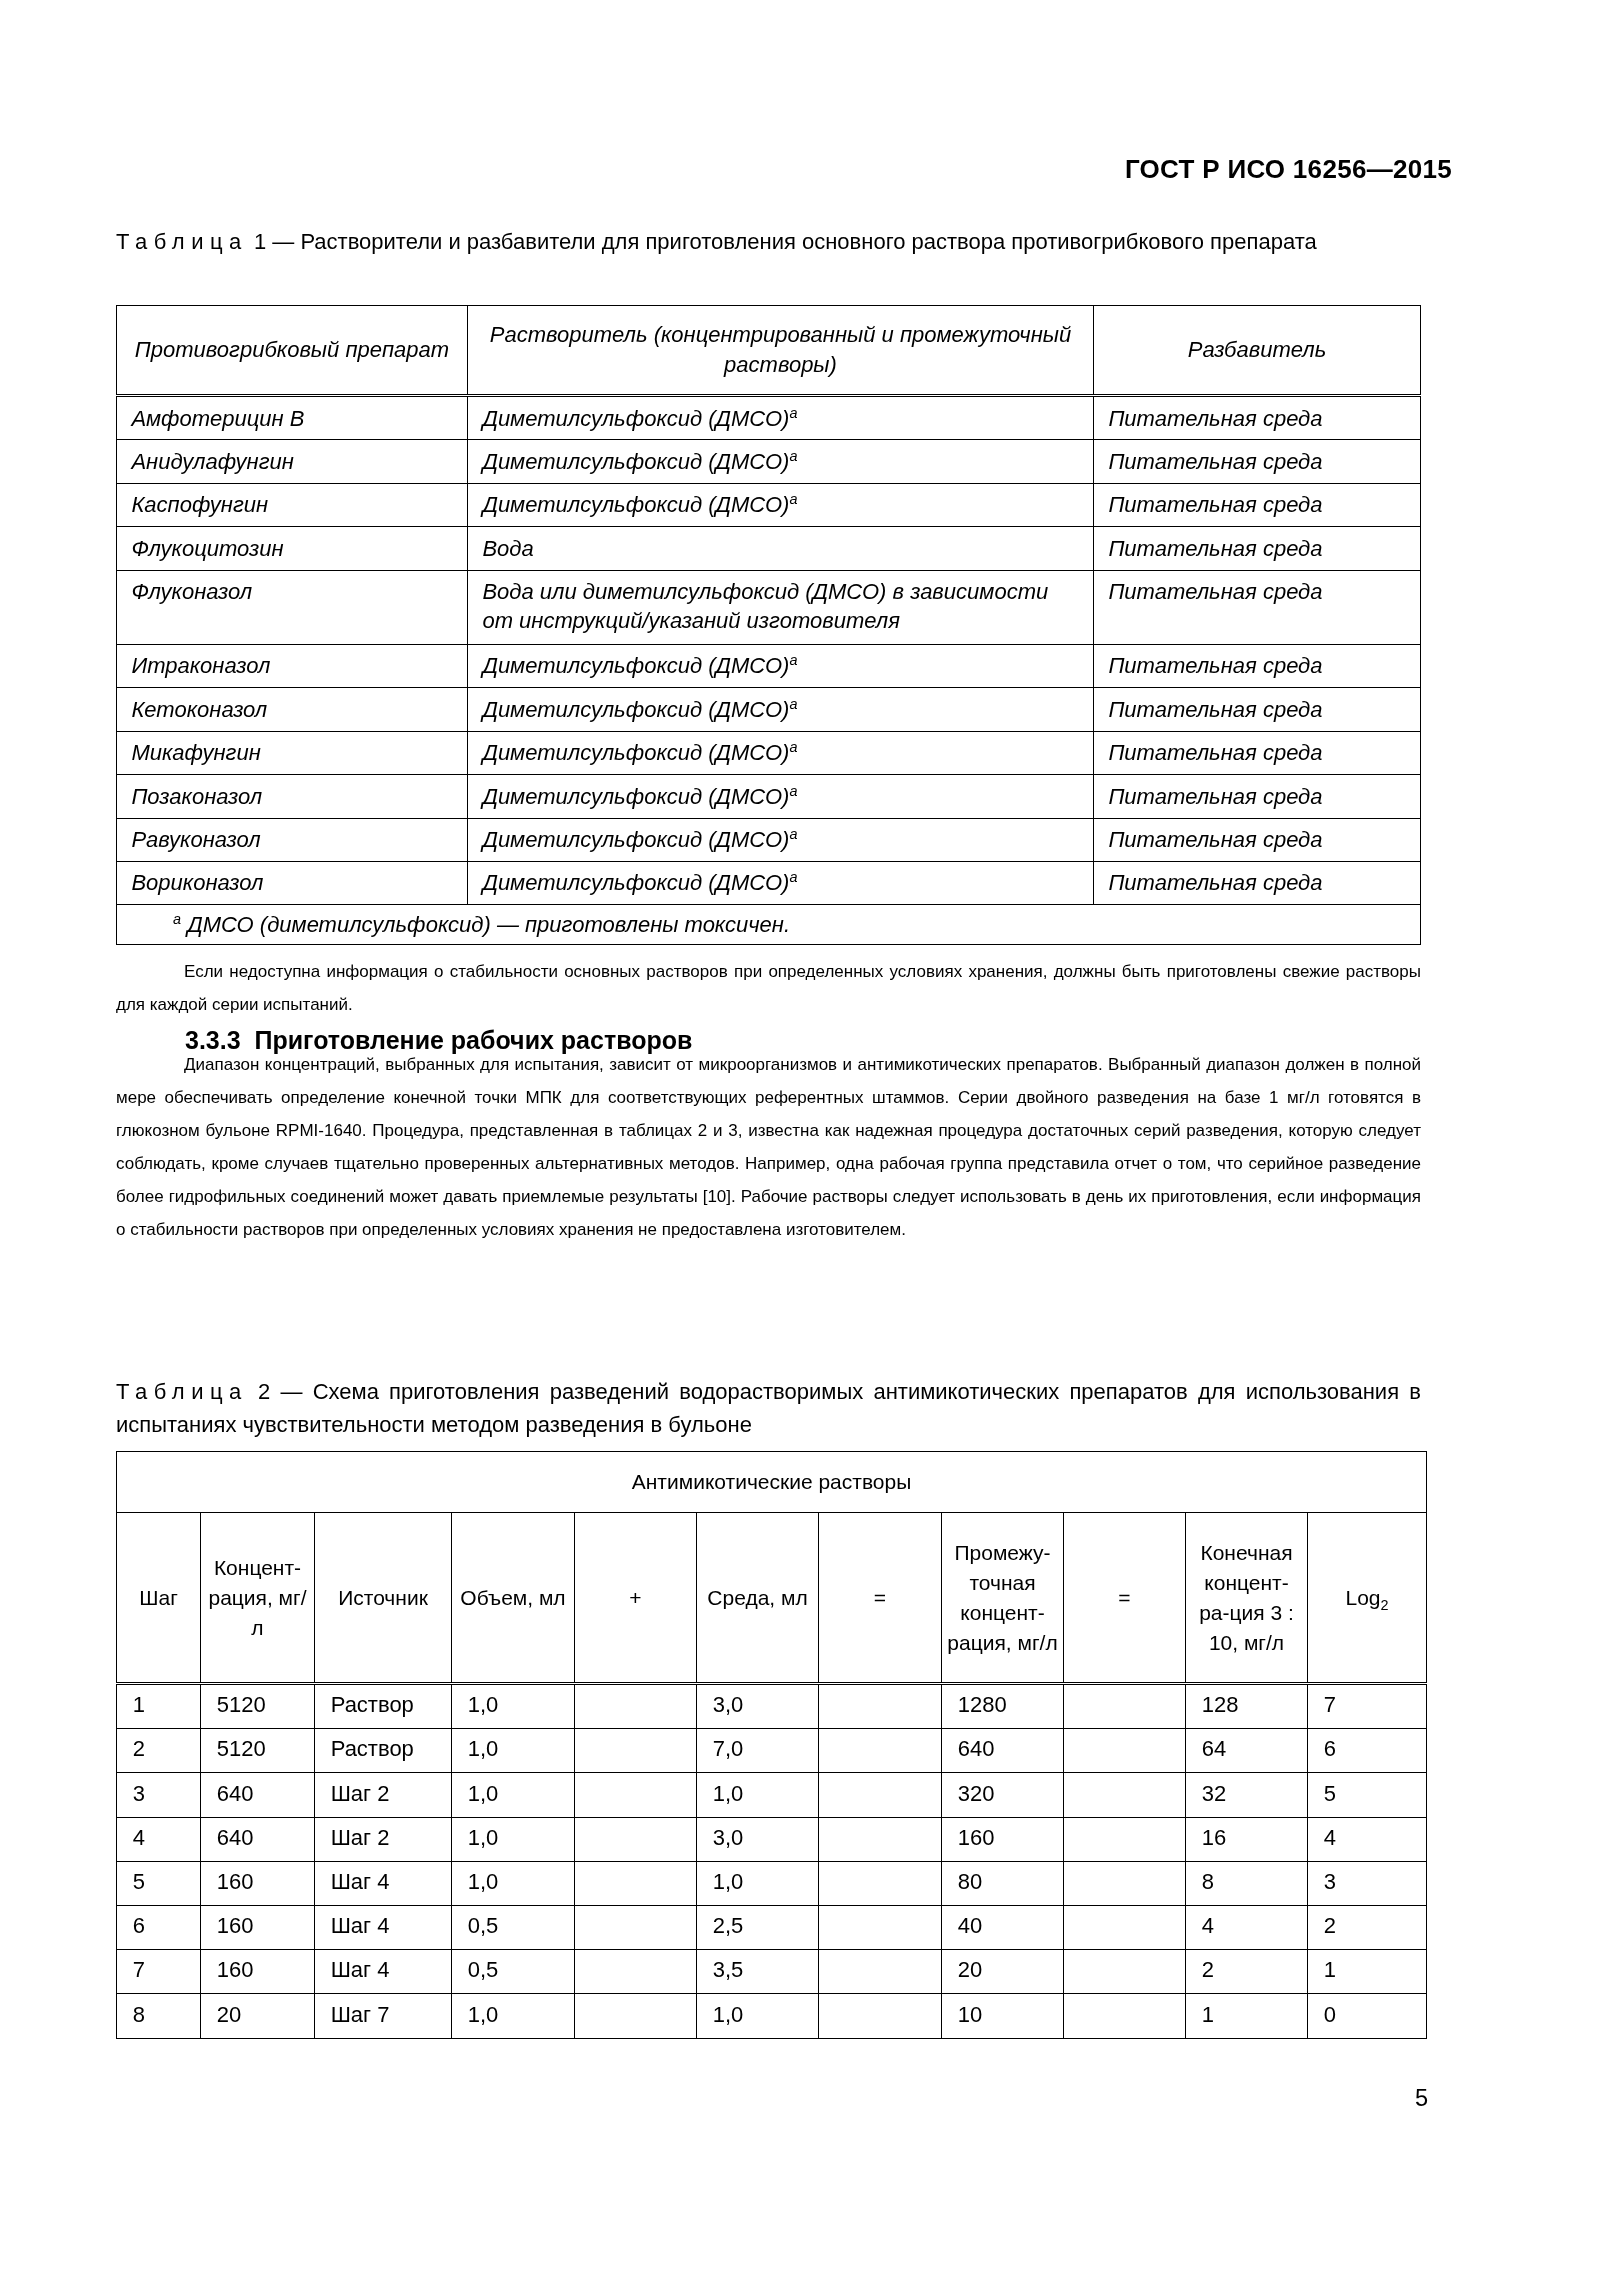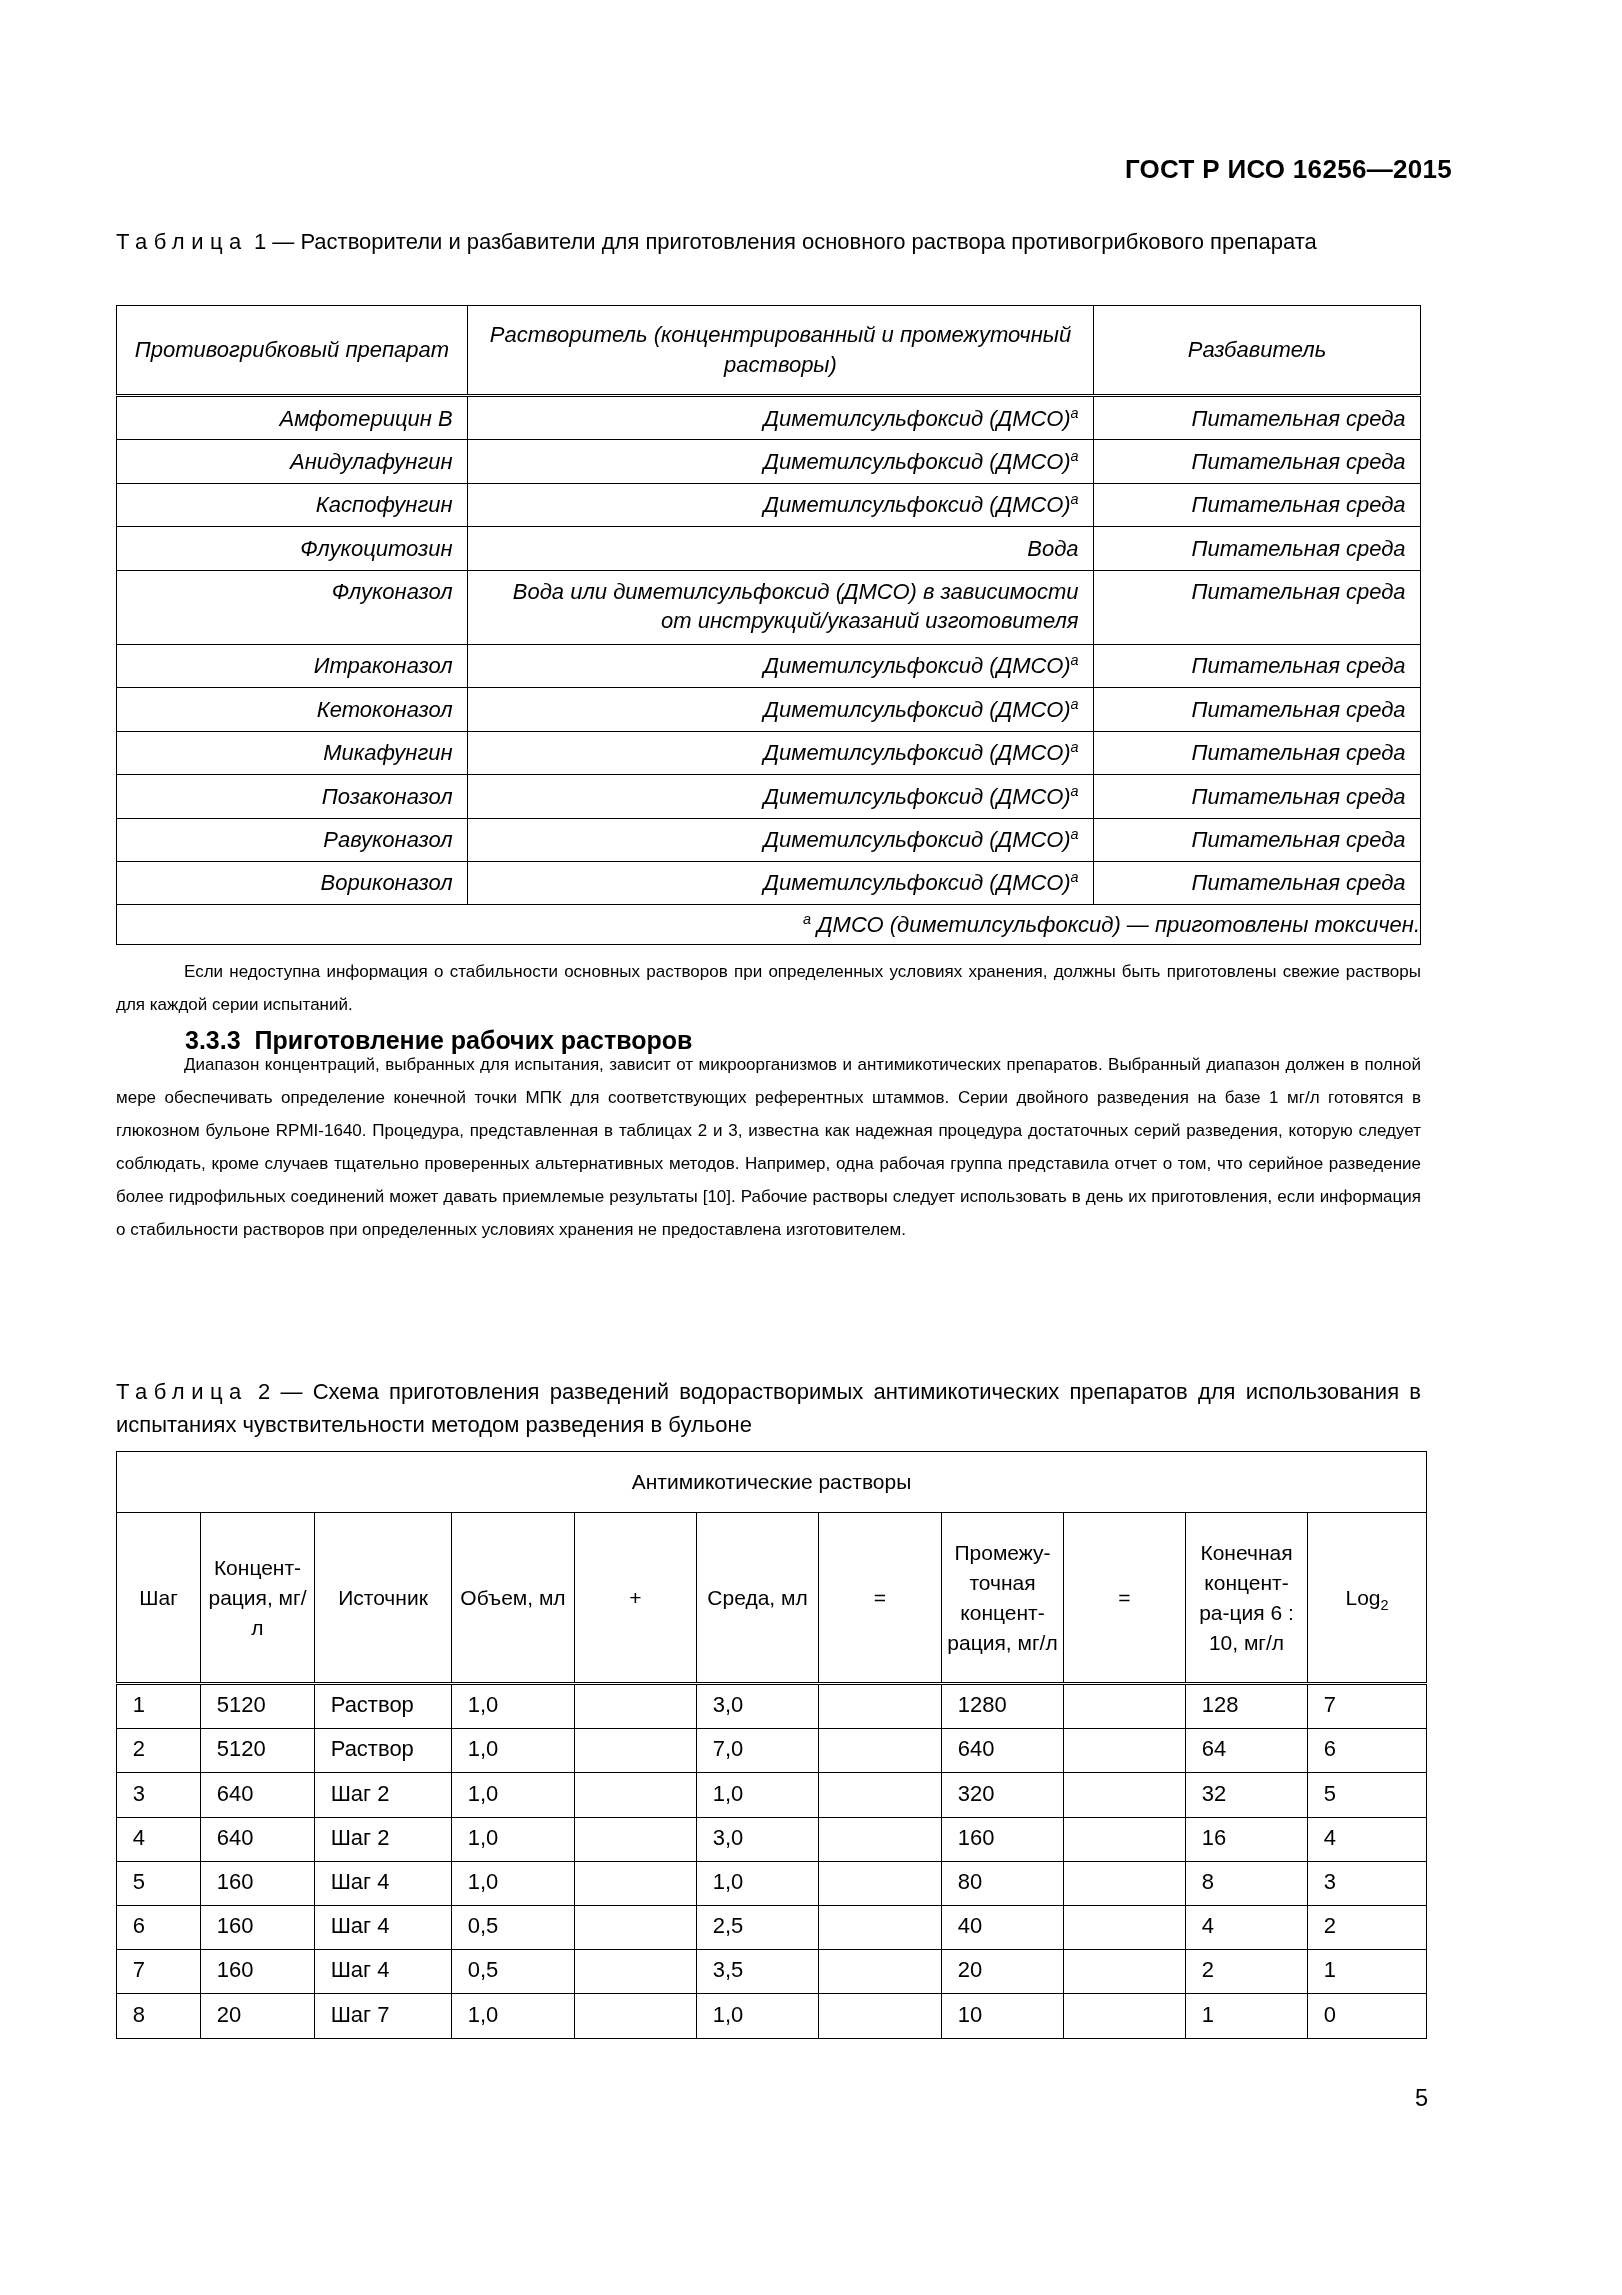--- a/index.html
+++ b/index.html
@@ -14,21 +14,21 @@
   .caption {
     position: absolute; left: 116px; width: 1305px;
     font-size: 22px; line-height: 33px; text-align: justify;
   }
   .caption .spaced { letter-spacing: 6.5px; }
   table { border-collapse: collapse; position: absolute; left: 116px; width: 1305px; table-layout: fixed; }
   td, th { border: 1.3px solid #000; font-weight: normal; vertical-align: top; }
   
   #t1 { top: 305px; font-size: 22px; font-style: italic; }
   #t1 th { height: 88px; vertical-align: middle; text-align: center; line-height: 30px; padding: 0 13px; border-bottom: 3.9px double #000; }
-  #t1 td { padding: 6.5px 14.4px 3.9px 14.4px; line-height: 29px; text-align: right; }
+  #t1 td { padding: 6.5px 14.4px 3.9px 14.4px; line-height: 29px; }
   #t1 td.c2, #t1 td.c3 { border-left: 0.7px solid #555; }
   #t1 th.c2, #t1 th.c3 { border-left: 0.7px solid #555; }
   #t1 tr.row td { height: 32px; }
   #t1 tr.row2 td { height: 63px; }
   #t1 td.footnote { padding: 5.2px 0 2.6px 56px; height: 31px; }
   sup { font-size: 14.4px; vertical-align: 7.9px; line-height: 0; }
   .body-text {
     position: absolute; left: 116px; width: 1305px;
     font-size: 17px; line-height: 33px; text-align: justify;
   }
@@ -173,21 +173,21 @@
     <tr class="hdr">
       <th>Шаг</th>
       <th class="inner">Концент-рация, мг/л</th>
       <th class="inner">Источник</th>
       <th class="inner">Объем, мл</th>
       <th class="inner">+</th>
       <th class="inner">Среда, мл</th>
       <th class="inner">=</th>
       <th class="inner">Промежу-точная концент-рация, мг/л</th>
       <th class="inner">=</th>
-      <th class="inner">Конечная концент-ра-ция 6 : 10, мг/л</th>
+      <th class="inner">Конечная концент-ра-ция 3 : 10, мг/л</th>
       <th class="inner"><span>Log</span><span class="sub">2</span></th>
     </tr>
   </thead>
   <tbody>
     <tr>
       <td>1</td>
       <td class="inner">5120</td>
       <td class="inner">Раствор</td>
       <td class="inner">1,0</td>
       <td class="inner"></td>

